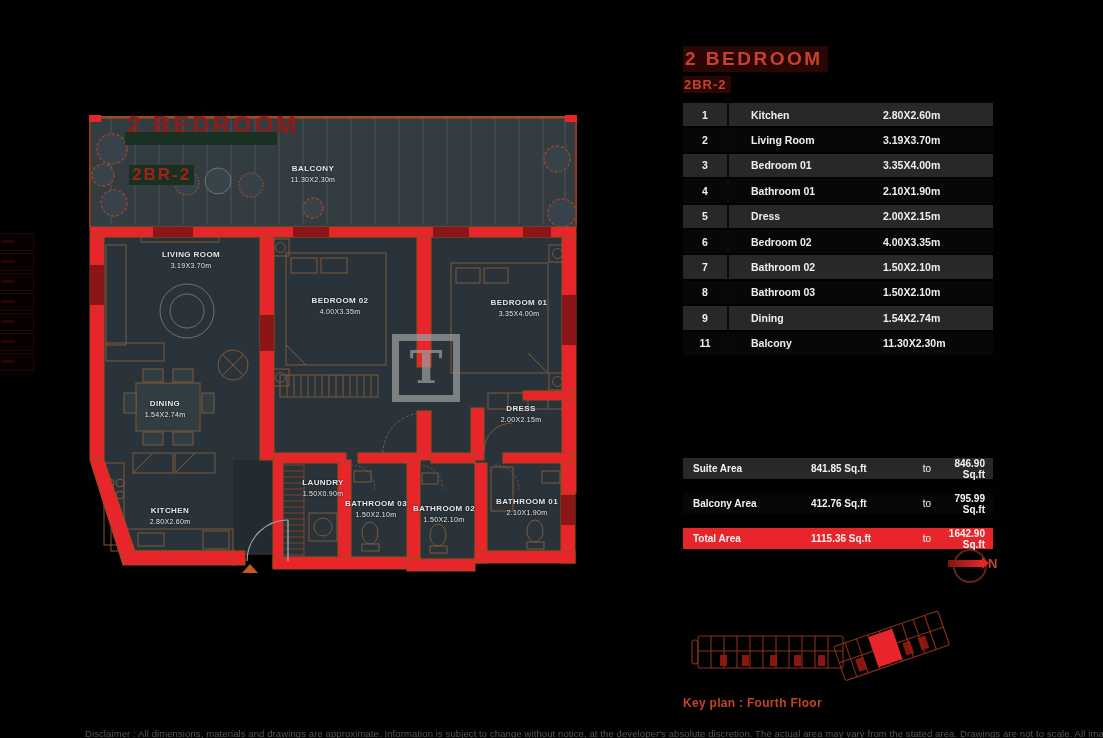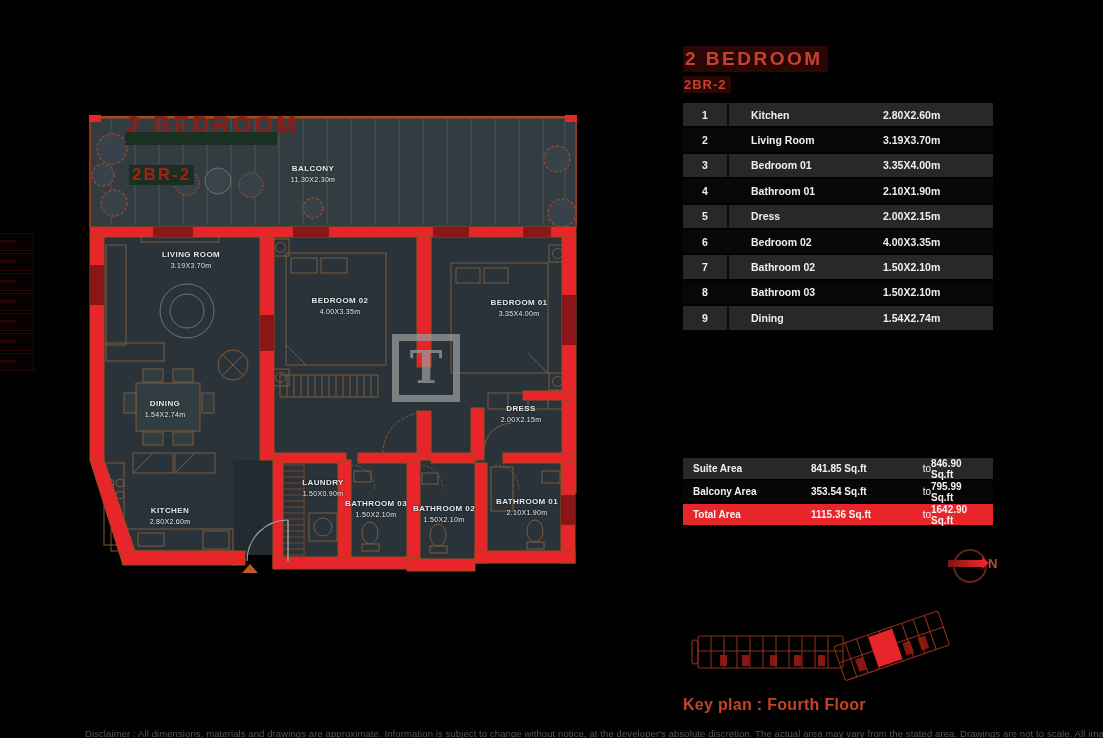--- a/index.html
+++ b/index.html
@@ -38,43 +38,43 @@
   #room-table{position:absolute;left:683px;top:103px;width:310px;z-index:3;}
   .rt-row{display:flex;align-items:center;height:23.4px;margin-bottom:2px;background:#070707;
           font-size:10.5px;font-weight:600;color:#efefef;}
   .rt-row:nth-child(odd){background:#282828;}
   .rt-no{width:44px;text-align:center;border-right:2px solid #0a0a0a;align-self:stretch;
          display:flex;align-items:center;justify-content:center;}
   .rt-name{flex:1;padding-left:22px;}
   .rt-dims{width:110px;}
 
   #area-table{position:absolute;left:683px;top:458px;width:310px;z-index:3;}
-  .at-row{display:flex;align-items:center;height:21px;margin-bottom:2px;font-size:10px;
+  .at-row{display:flex;align-items:center;height:21px;margin-bottom:14px;font-size:10px;
           font-weight:700;color:#f2f2f2;}
   .at-gray{background:#282828;}
   .at-black{background:#060606;}
   .at-red{background:#e8252a;}
   .at-label{width:118px;padding-left:10px;}
   .at-from{width:85px;}
   .at-word{width:35px;text-align:right;font-weight:400;}
-  .at-to{flex:1;padding-right:8px;}
+  .at-to{flex:1;text-align:right;padding-right:8px;}
 
   
   #compass-circle{position:absolute;left:953px;top:549px;width:30px;height:30px;border:2px solid #5c2717;
                   border-radius:50%;z-index:2;}
   #compass-arrow{position:absolute;left:948px;top:560px;width:34px;height:7px;z-index:3;
                  background:linear-gradient(90deg,#7e1512,#e8252b);}
   #compass-head{position:absolute;left:982px;top:557px;width:0;height:0;z-index:3;
                 border-top:6px solid transparent;border-bottom:6px solid transparent;
                 border-left:7px solid #e8252b;}
   #compass-n{position:absolute;left:988px;top:556px;z-index:3;font-size:13px;font-weight:700;color:#bf4a2c;}
 
   
   #keyplan{position:absolute;left:690px;top:594px;z-index:2;}
-  #keyplan-caption{position:absolute;left:683px;top:696px;z-index:2;font-size:16px;font-weight:700;
+  #keyplan-caption{position:absolute;left:683px;top:696px;z-index:2;font-size:12px;font-weight:700;
                    color:#c44425;letter-spacing:.3px;}
 
   
   #edge-fragment{position:absolute;left:-4px;top:233px;width:38px;z-index:1;opacity:.55;}
   #edge-fragment .ef-row{height:16px;margin-bottom:2px;border:1px solid rgba(150,25,18,.38);
                          background:rgba(30,4,3,.5);}
   #edge-fragment .ef-row i{display:block;width:14px;height:3px;margin:6px 0 0 4px;
                          background:rgba(170,30,20,.35);}
 
   
@@ -405,32 +405,37 @@
     <div class="rt-row">
       <div class="rt-no">8</div>
       <div class="rt-name">Bathroom 03</div>
       <div class="rt-dims">1.50X2.10m</div>
     </div>
     <div class="rt-row">
       <div class="rt-no">9</div>
       <div class="rt-name">Dining</div>
       <div class="rt-dims">1.54X2.74m</div>
     </div>
+    <div class="rt-row">
+      <div class="rt-no">11</div>
+      <div class="rt-name">Balcony</div>
+      <div class="rt-dims">11.30X2.30m</div>
+    </div>
   </div>
 
   <div id="area-table">
     <div class="at-row at-gray">
       <div class="at-label">Suite Area</div>
       <div class="at-from">841.85 Sq.ft</div>
       <div class="at-word">to</div>
       <div class="at-to">846.90 Sq.ft</div>
     </div>
     <div class="at-row at-black">
       <div class="at-label">Balcony Area</div>
-      <div class="at-from">353.54 Sq.ft</div>
+      <div class="at-from">412.76 Sq.ft</div>
       <div class="at-word">to</div>
       <div class="at-to">795.99 Sq.ft</div>
     </div>
     <div class="at-row at-red">
       <div class="at-label">Total Area</div>
       <div class="at-from">1115.36 Sq.ft</div>
       <div class="at-word">to</div>
       <div class="at-to">1642.90 Sq.ft</div>
     </div>
   </div>

